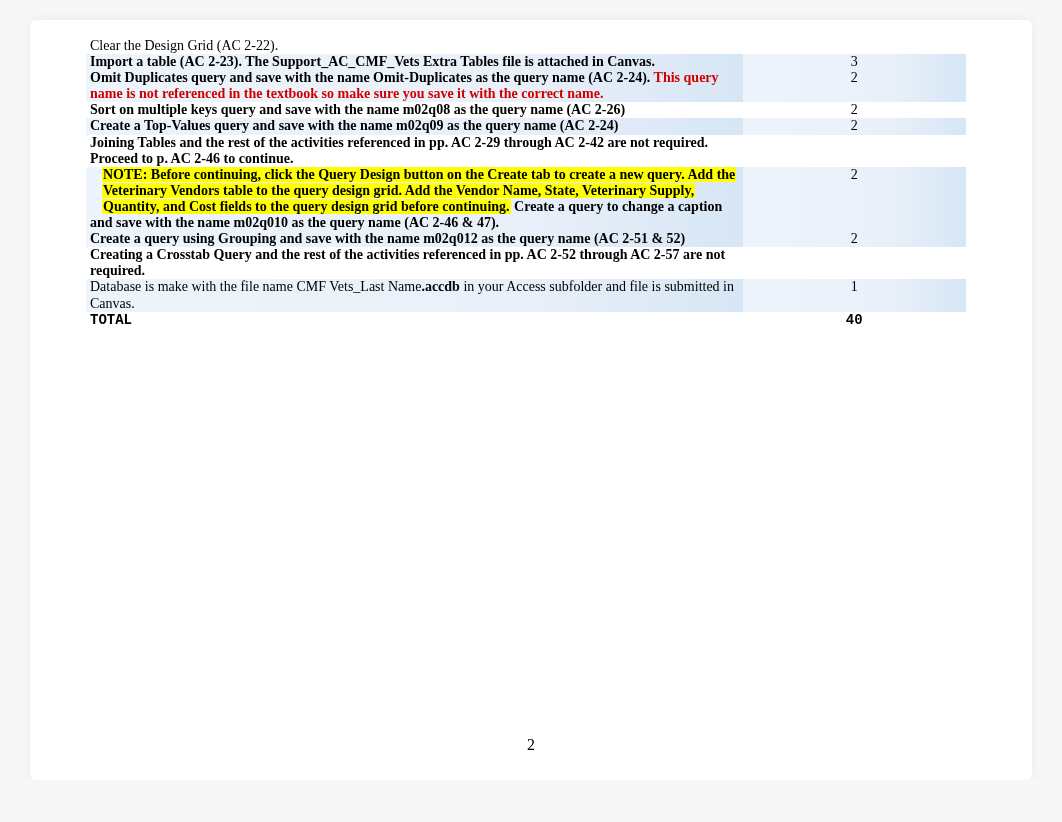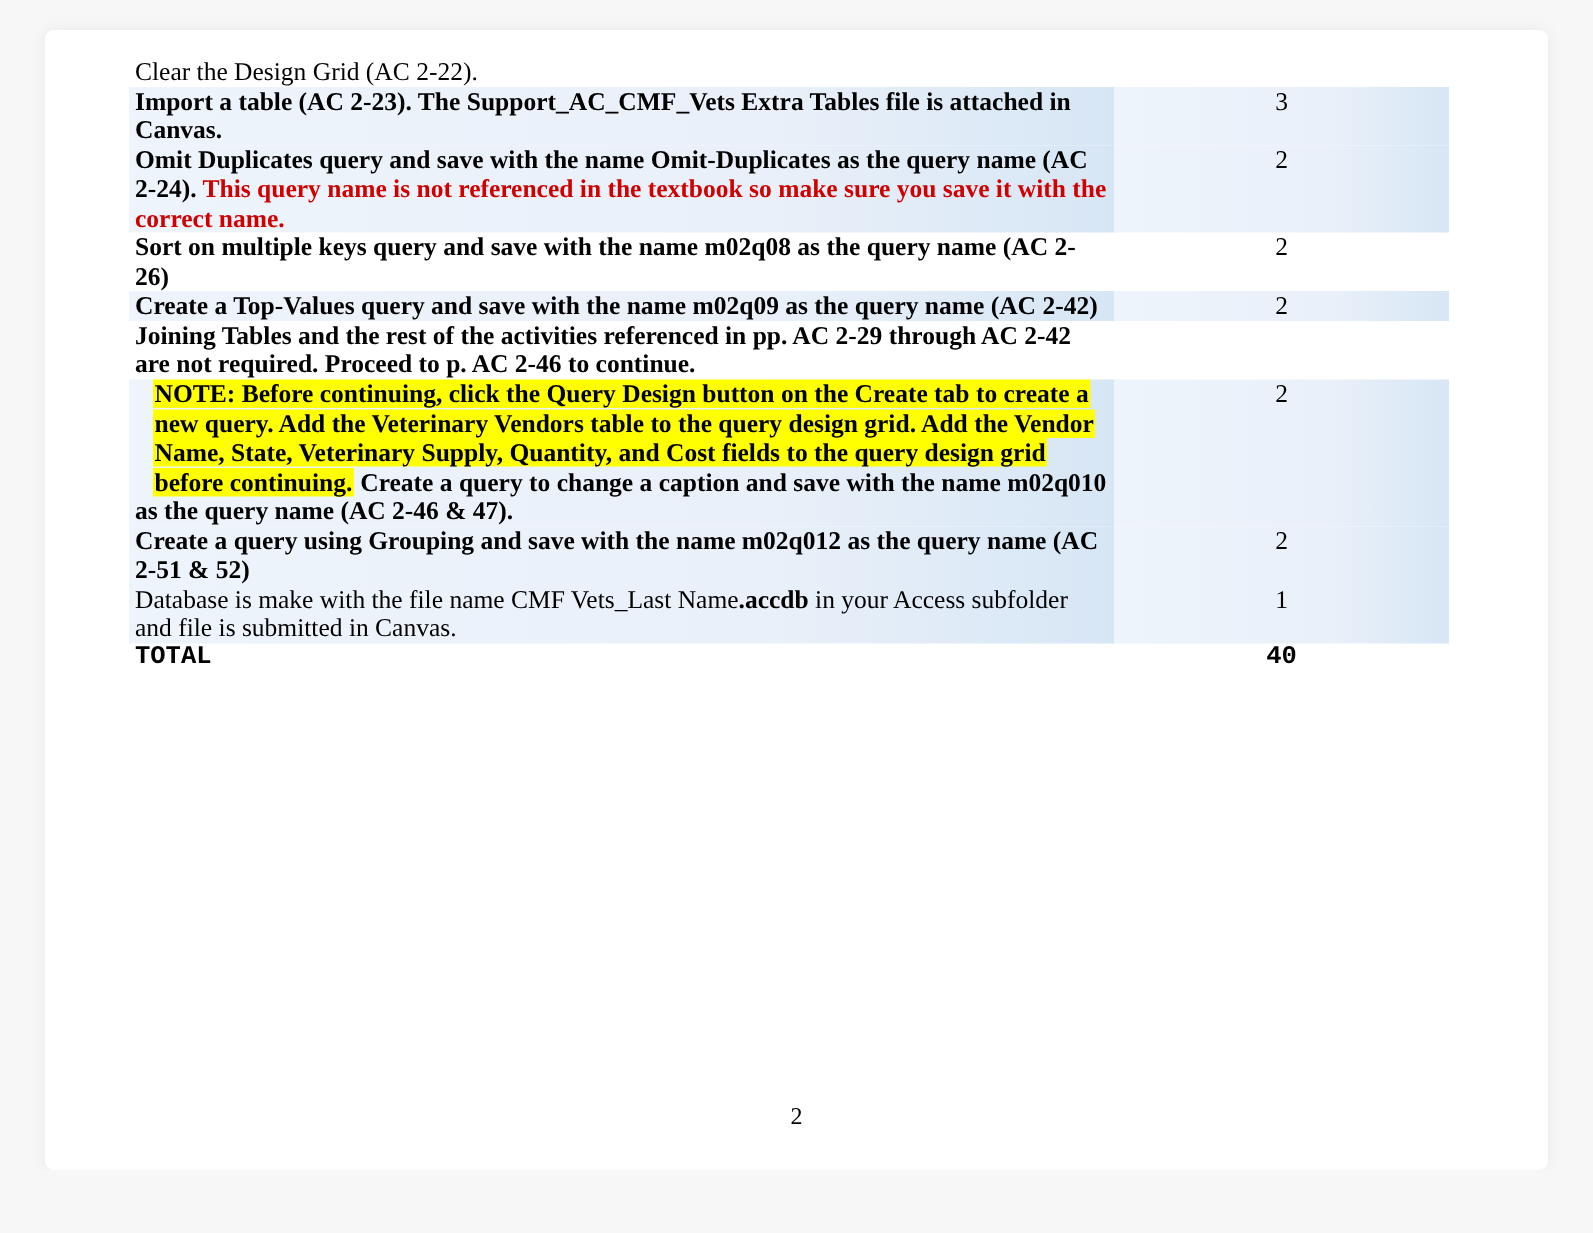--- a/index.html
+++ b/index.html
@@ -22,21 +22,21 @@
     box-sizing: border-box;
   }
   table.grid {
     width: 880px;
     margin-left: 26px;
     border-collapse: collapse;
   }
   table.grid td {
     vertical-align: top;
     padding: 0 4px;
-    font-size: 17px;
+    font-size: 14px;
     line-height: 1.15;
   }
   tr.band td {
     background: linear-gradient(to right, #eef4fb 0%, #e9f0f9 65%, #d7e6f5 100%);
   }
   td.desc { width: 660px; }
   td.points {
     width: 220px;
     text-align: center;
     font-size: 17px;
@@ -84,34 +84,38 @@
         </tr>
         <tr class="band">
           <td class="desc"><span class="bold">Omit Duplicates query and save with the name Omit-Duplicates as the query name (AC 2-24). </span><span class="red">This query name is not referenced in the textbook so make sure you save it with the correct name.</span></td>
           <td class="points">2</td>
         </tr>
         <tr>
           <td class="desc"><span class="bold">Sort on multiple keys query and save with the name m02q08 as the query name (AC 2-26)</span></td>
           <td class="points">2</td>
         </tr>
         <tr class="band">
-          <td class="desc"><span class="bold">Create a Top-Values query and save with the name m02q09 as the query name (AC 2-42)</span></td>
+          <td class="desc"><span class="bold">Create a Top-Values query and save with the name m02q09 as the query name (AC 2-24)</span></td>
           <td class="points">2</td>
         </tr>
         <tr>
           <td class="desc"><span class="bold">Joining Tables and the rest of the activities referenced in pp. AC 2-29 through AC 2-42 are not required. Proceed to p. AC 2-46 to continue.</span></td>
           <td class="points"></td>
         </tr>
         <tr class="band">
           <td class="desc"><span class="bold hl">NOTE: Before continuing, click the Query Design button on the Create tab to create a new query. Add the Veterinary Vendors table to the query design grid. Add the Vendor Name, State, Veterinary Supply, Quantity, and Cost fields to the query design grid before continuing.</span><span class="bold"> Create a query to change a caption and save with the name m02q010 as the query name (AC 2-46 &amp; 47).</span></td>
           <td class="points">2</td>
         </tr>
         <tr class="band">
           <td class="desc"><span class="bold">Create a query using Grouping and save with the name m02q012 as the query name (AC 2-51 &amp; 52)</span></td>
           <td class="points">2</td>
+        </tr>
+        <tr>
+          <td class="desc"><span class="bold">Creating a Crosstab Query and the rest of the activities referenced in pp. AC 2-52 through AC 2-57 are not required.</span></td>
+          <td class="points"></td>
         </tr>
         <tr class="band">
           <td class="desc"><span>Database is make with the file name CMF Vets_Last Name</span><span class="bold">.accdb</span><span> in your Access subfolder and file is submitted in Canvas.</span></td>
           <td class="points">1</td>
         </tr>
         <tr class="total-row">
           <td class="desc">TOTAL</td>
           <td class="points">40</td>
         </tr>
       </tbody>

